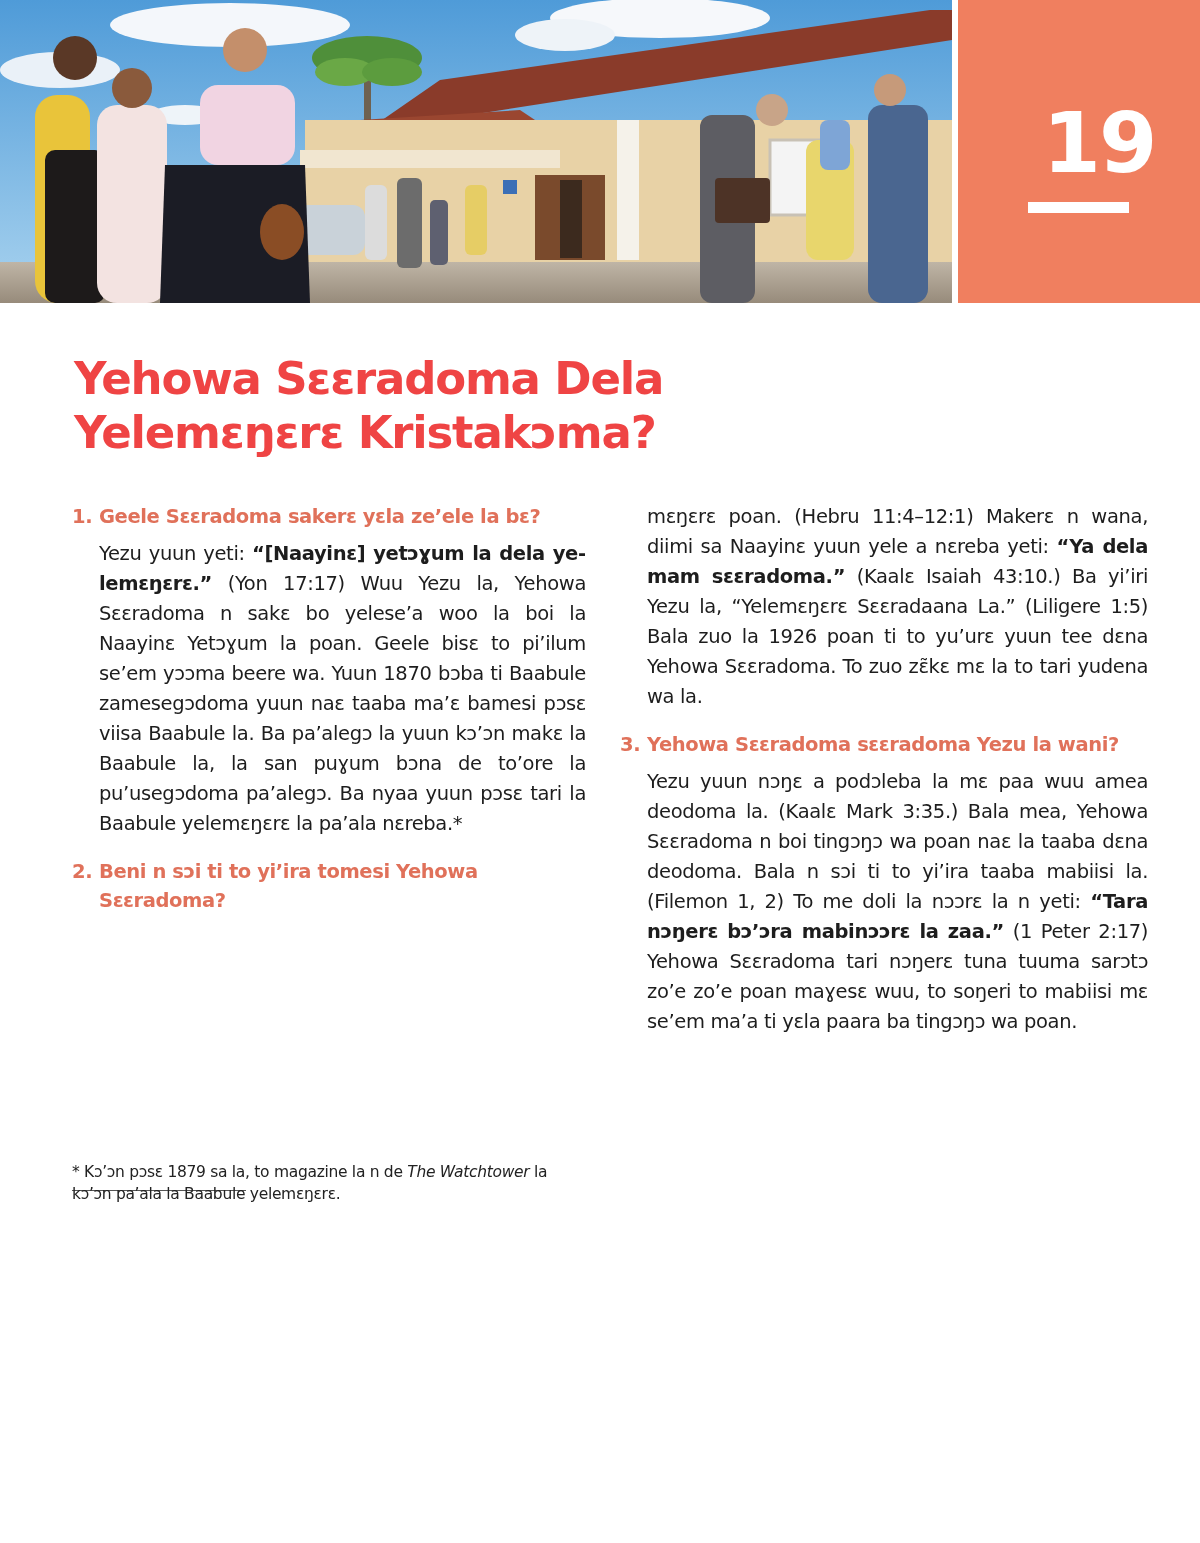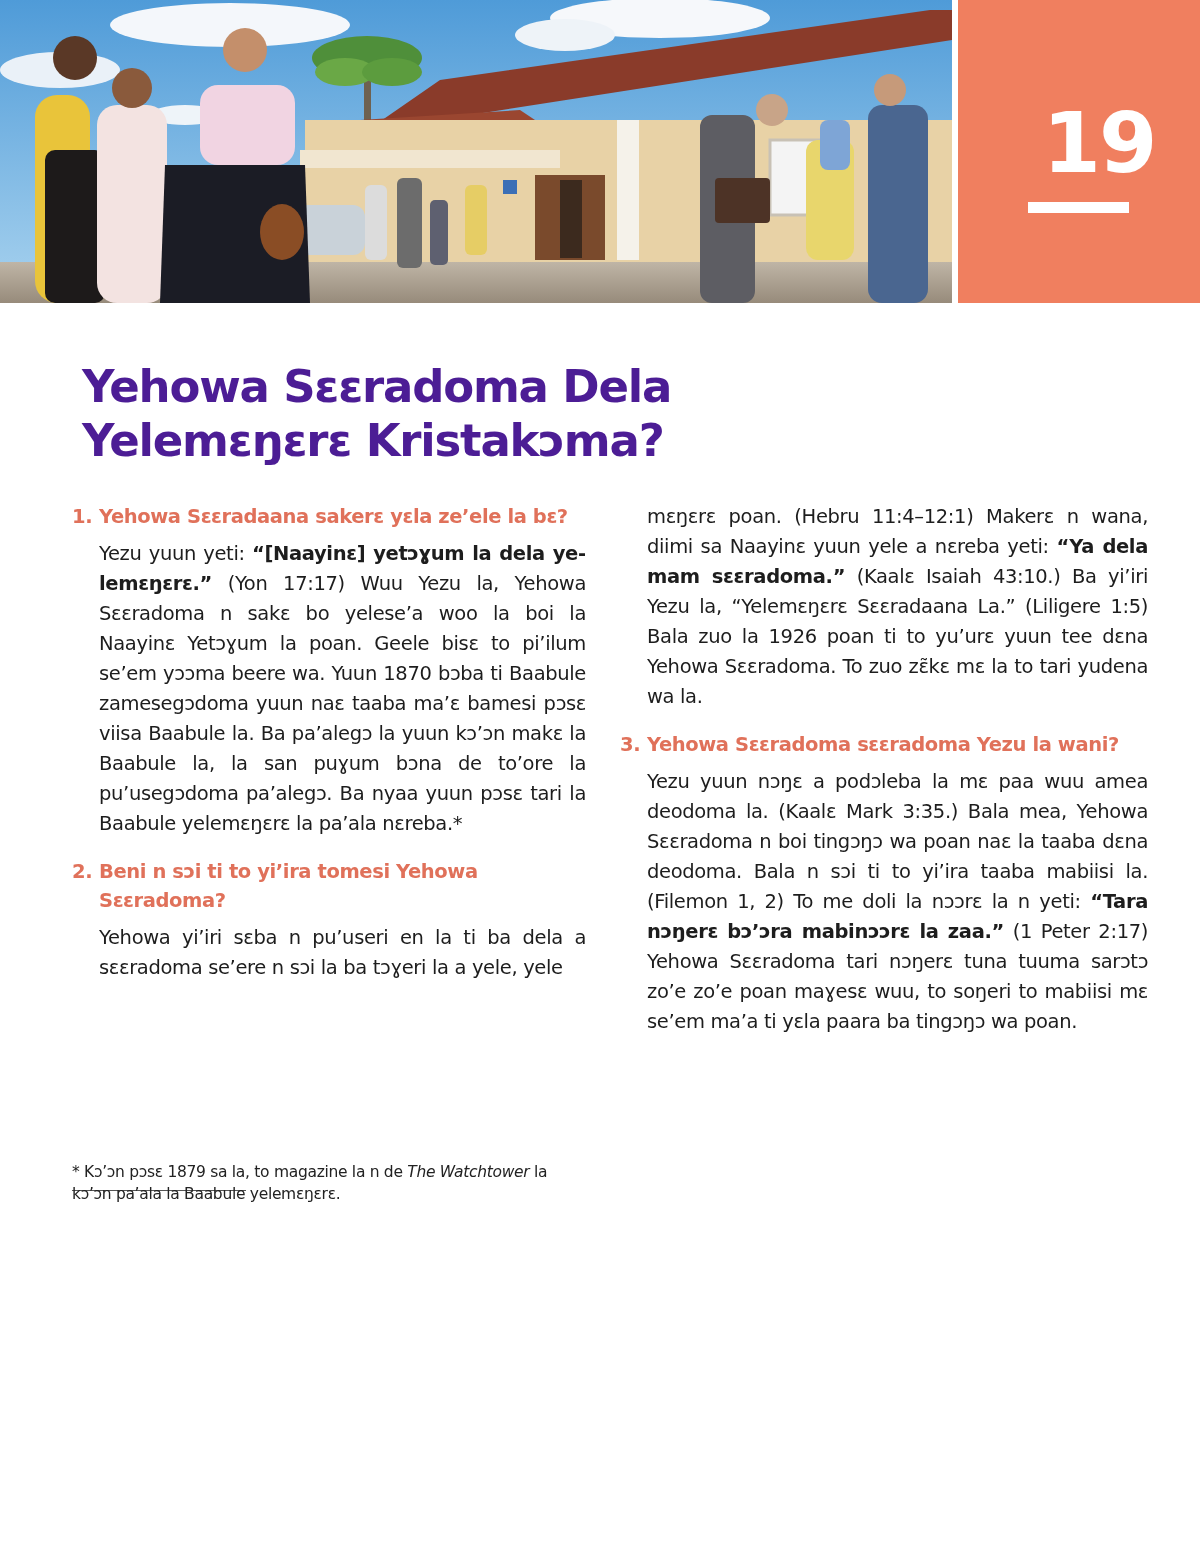--- a/index.html
+++ b/index.html
@@ -7,21 +7,21 @@
          font-family:"DejaVu Sans", "Liberation Sans", sans-serif; color:#1a1a1a; }
   .hero { position:absolute; left:0; top:0; width:952px; height:303px; overflow:hidden; }
   .hero svg { display:block; }
   .chapter-box { position:absolute; left:958px; top:0; width:242px; height:303px; background:#f07f5f; }
   .chapter-num { position:absolute; left:0; width:100%; top:98px; text-align:center; color:#fff;
                  font-family:"DejaVu Sans", sans-serif; font-weight:bold; font-size:84px; line-height:90px; letter-spacing:-2px; padding-left:0; }
   .chapter-num span { display:inline-block; transform:translateX(-4px); }
   .chapter-rule { position:absolute; left:1028px; top:202px; width:101px; height:11px; background:#fff; }
 
   .title { position:absolute; left:74px; top:352px; width:700px; font-family:"DejaVu Sans", sans-serif;
-           font-weight:bold; font-size:45px; line-height:54px; color:#4c1d95; letter-spacing:-1.2px; margin:8px; }
+           font-weight:bold; font-size:45px; line-height:54px; color:#ef4444; letter-spacing:-1.2px; margin:0; }
 
   .col { position:absolute; top:502px; width:490px; }
   .col-left { left:72px; width:514px; }
   .col-right { left:620px; width:528px; }
 
   p.body { margin:0; font-family:"DejaVu Sans", sans-serif; font-size:19.5px; line-height:30px; color:#1d1d1d;
            text-align:justify; padding-left:27px; letter-spacing:-0.35px; hyphens:manual; }
   p.body b { font-weight:bold; }
   .q { font-family:"DejaVu Sans", sans-serif; font-weight:bold; color:#e0715a; font-size:19.5px; line-height:29px;
        margin:0; letter-spacing:-0.4px; display:flex; }
@@ -109,29 +109,28 @@
 <div class="chapter-box"></div>
 <div class="chapter-num" style="left:958px;width:242px;padding-left:24px;"><span>19</span></div>
 <div class="chapter-rule"></div>
 
 <h1 class="title">Yehowa Sɛɛradoma Dela Yelemɛŋɛrɛ Kristakɔma?</h1>
 
 <div class="col col-left">
 
   <div class="q" style="margin-bottom:8px;">
     <span class="num">1.</span>
-    <span class="txt">Yehowa Sɛɛradaana sakerɛ yɛla ze’ele la bɛ?</span>
+    <span class="txt">Geele Sɛɛradoma sakerɛ yɛla ze’ele la bɛ?</span>
   </div>
   <p class="body" style="margin-bottom:18px;"><span>Yezu yuun yeti: </span><b>“[Naayinɛ] yetɔɣum la dela ye­lemɛŋɛrɛ.”</b><span> (Yon 17:17) Wuu Yezu la, Yehowa Sɛɛradoma n sakɛ bo yelese’a woo la boi la Naayinɛ Yetɔɣum la poan. Geele bisɛ to pi’ilum se’em yɔɔma beere wa. Yuun 1870 bɔba ti Baa­bule zamesegɔdoma yuun naɛ taaba ma’ɛ ba­mesi pɔsɛ viisa Baabule la. Ba pa’alegɔ la yuun kɔ’ɔn makɛ la Baabule la, la san puɣum bɔna de to’ore la pu’usegɔdoma pa’alegɔ. Ba nyaa yuun pɔsɛ tari la Baabule yelemɛŋɛrɛ la pa’ala nɛreba.*</span></p>
 
   <div class="q" style="margin-bottom:8px;">
     <span class="num">2.</span>
     <span class="txt">Beni n sɔi ti to yi’ira tomesi Yehowa Sɛɛradoma?</span>
   </div>
-  <p class="body">Yehowa yi’iri sɛba n pu’useri en la ti ba dela a sɛɛradoma se’ere n sɔi la ba tɔɣeri la a yele, yele­</p>
 </div>
 
 <div class="fn-rule"></div>
 <p class="footnote"><span>*</span><span> Kɔ’ɔn pɔsɛ 1879 sa la, to magazine la n de </span><i>The Watchtower</i><span> la kɔ’ɔn pa’ala la Baabule yelemɛŋɛrɛ.</span></p>
 
 <div class="col col-right">
   <p class="body" style="margin-bottom:18px;"><span>mɛŋɛrɛ poan. (Hebru 11:4–12:1) Makerɛ n wana, diimi sa Naayinɛ yuun yele a nɛreba yeti: </span><b>“Ya dela mam sɛɛradoma.”</b><span> (Kaalɛ Isaiah 43:10.) Ba yi’iri Yezu la, “Yelemɛŋɛrɛ Sɛɛradaana La.” (Lili­gere 1:5) Bala zuo la 1926 poan ti to yu’urɛ yuun tee dɛna Yehowa Sɛɛradoma. To zuo zɛ̃kɛ mɛ la to tari yudena wa la.</span></p>
 
   <div class="q" style="margin-bottom:8px;">
     <span class="num">3.</span>

